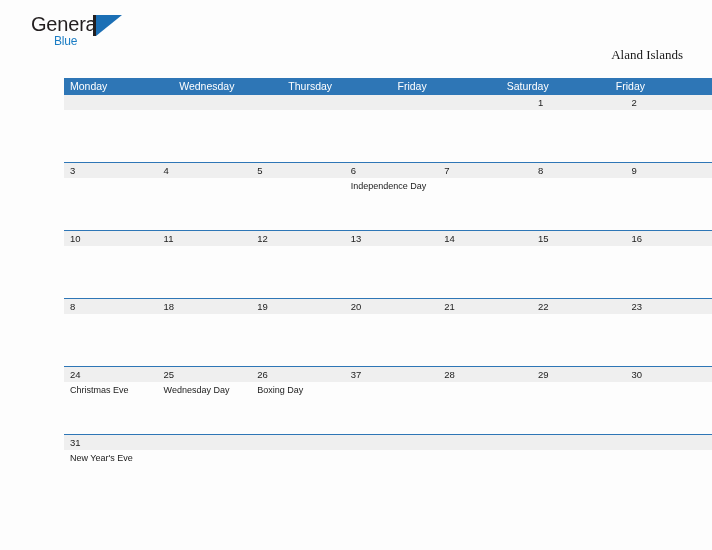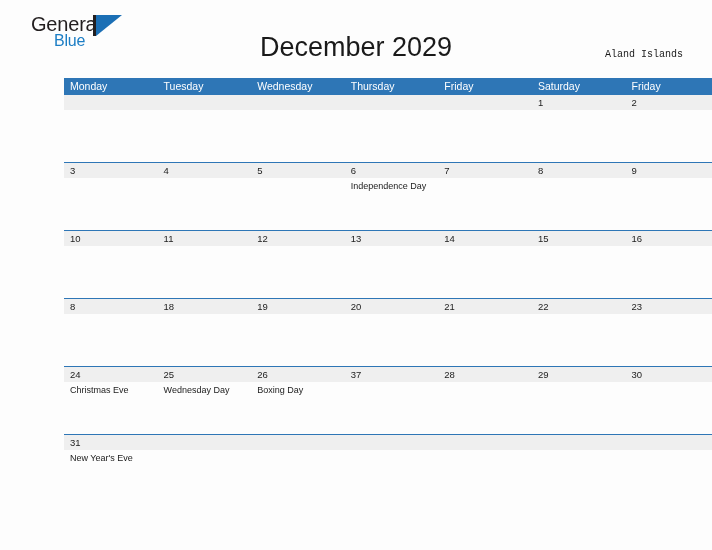--- a/index.html
+++ b/index.html
@@ -45,21 +45,21 @@
     font-size: 20px;
     line-height: 22px;
     letter-spacing: -0.2px;
     color: #231f20;
     font-family: "Liberation Sans", sans-serif;
   }
   .logo-blue {
     position: absolute;
     left: 23px;
     top: 17px;
-    font-size: 16px;
+    font-size: 12px;
     line-height: 22px;
     letter-spacing: -0.2px;
     color: #1b7dc4;
     font-family: "Liberation Sans", sans-serif;
   }
   .logo-bar {
     position: absolute;
     left: 62px;
     top: 2px;
     width: 3px;
@@ -86,24 +86,24 @@
     line-height: 34px;
     color: #1a1a1a;
     font-weight: normal;
     font-family: "Liberation Sans", sans-serif;
   }
 
   .country {
     position: absolute;
     right: 29px;
     top: 46px;
-    font-size: 10px;
+    font-size: 13px;
     line-height: 18px;
     color: #1a1a1a;
-    font-family: Liberation Mono, monospace;
+    font-family: Liberation Serif, serif;
   }
 
   
   .calendar {
     position: absolute;
     left: 28px;
     top: 78px;
     width: 655px;
     margin-left: 36px;
   }
@@ -178,30 +178,28 @@
 
   <div class="header">
 
     <div class="logo">
       <span class="logo-general">General</span>
       <span class="logo-bar"></span>
       <span class="logo-flag"></span>
       <span class="logo-blue">Blue</span>
     </div>
 
-    <div class="title">December 2029</div>
 
     <div class="country">Aland Islands</div>
 
   </div>
 
   <div class="calendar">
     <div class="weekdays">
         <div class="weekday">Monday</div>
-        <div class="weekday">Tuesday</div>
         <div class="weekday">Wednesday</div>
         <div class="weekday">Thursday</div>
         <div class="weekday">Friday</div>
         <div class="weekday">Saturday</div>
         <div class="weekday">Friday</div>
       </div>
     <div class="weeks">
         <div class="week">
           <div class="week-numbers">
             <div class="daynum empty"></div>

